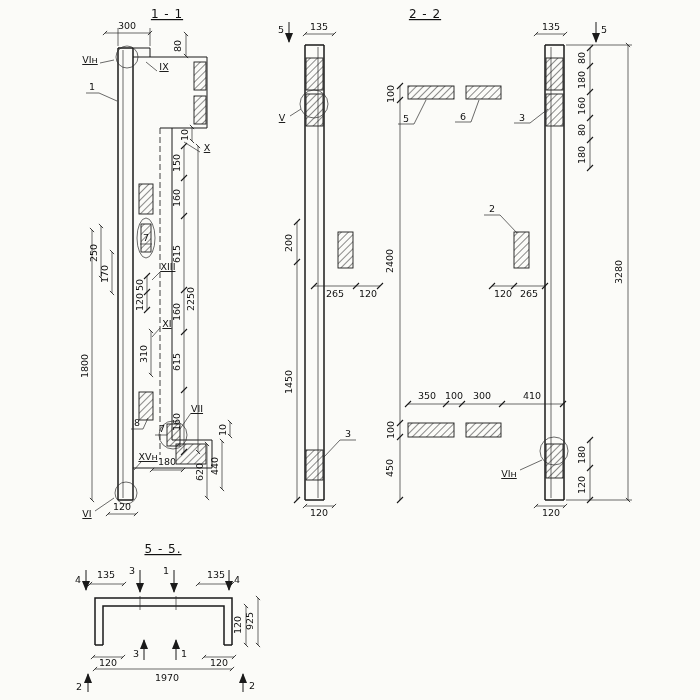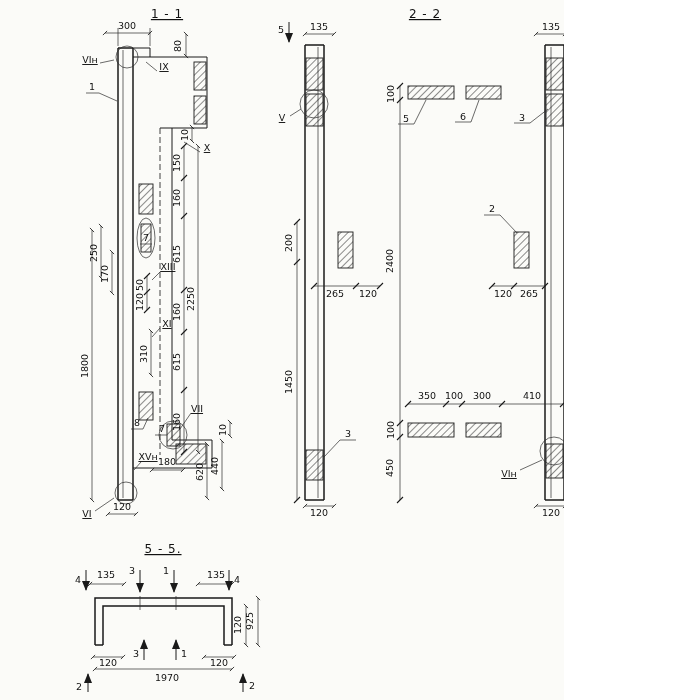--- a/index.html
+++ b/index.html
@@ -1,16 +1,16 @@
 <!DOCTYPE html>
 <html><head>
 <meta charset="utf-8">
 <style>
   html,body{margin:0;padding:0;background:#ffffff}
-  .sheet{width:564px;height:700px;background:#fbfbf8;position:relative;overflow:hidden;
+  .sheet{width:700px;height:700px;background:#fbfbf8;position:relative;overflow:hidden;
          font-family:"DejaVu Sans",sans-serif}
   svg{display:block}
   .main{stroke:#1a1a1a;stroke-width:1.5;fill:none}
   .med{stroke:#1a1a1a;stroke-width:1;fill:none}
   .thin{stroke:#2b2b2b;stroke-width:0.7;fill:none}
   .dash{stroke:#2b2b2b;stroke-width:0.9;fill:none;stroke-dasharray:6 3}
   .hatch{fill:url(#hatchp);stroke:#1a1a1a;stroke-width:0.9}
   .tick{stroke:#1a1a1a;stroke-width:1.1}
   text.lbl{font-family:"DejaVu Sans",sans-serif;font-size:9.5px;fill:#111;text-anchor:middle}
   text.ul{text-decoration:underline}

